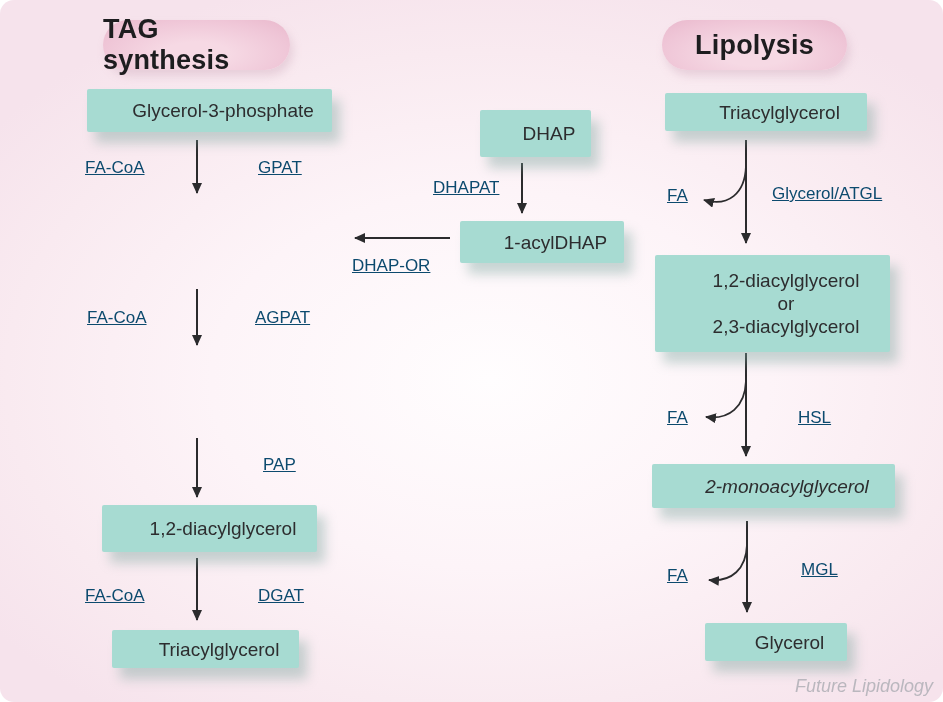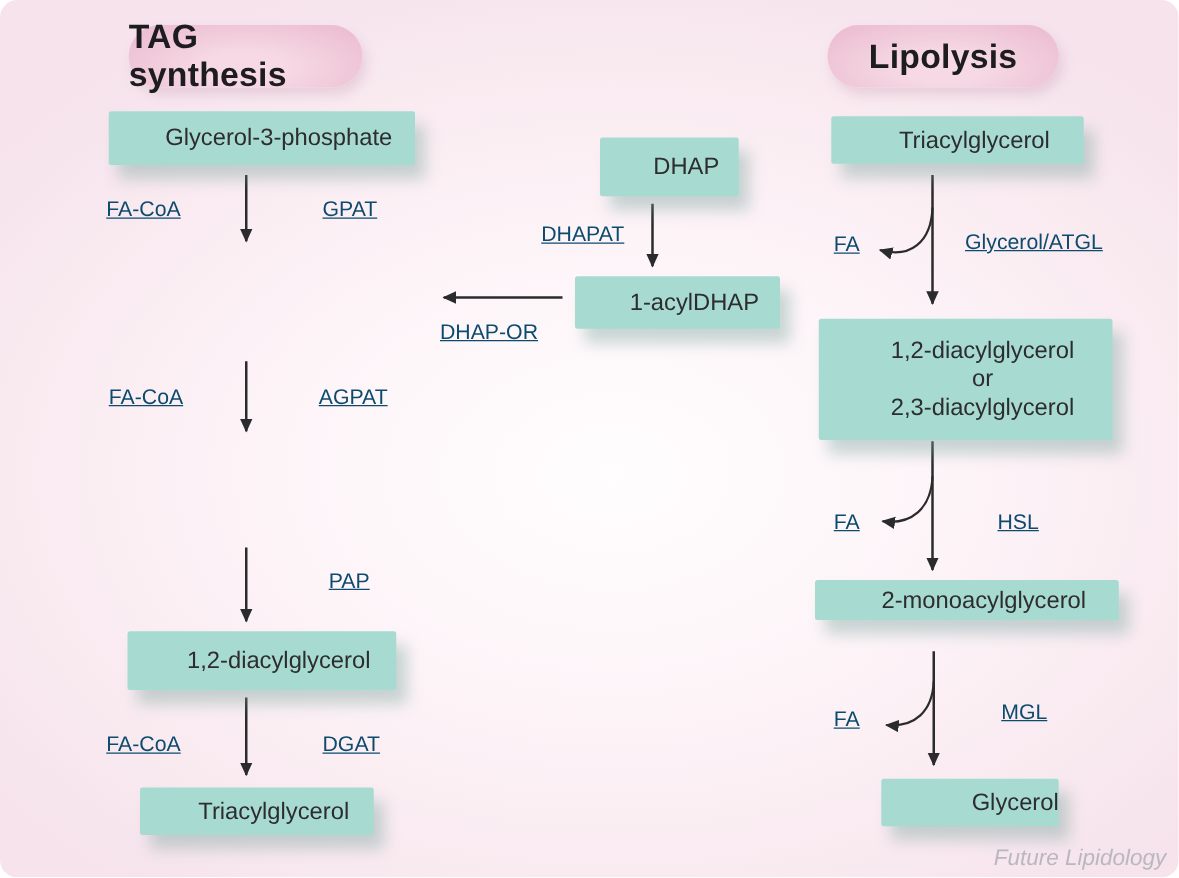--- a/index.html
+++ b/index.html
@@ -150,25 +150,25 @@
 
   <div class="node" style="left:655px; top:255px; width:208px; height:97px;">
     <span>1,2-diacylglycerol</span>
     <span>or</span>
     <span>2,3-diacylglycerol</span>
   </div>
 
   <div class="rlabel" style="left:667px; top:408px;">FA</div>
   <div class="rlabel" style="left:798px; top:408px;">HSL</div>
 
-  <div class="node" style="left:652px; top:464px; width:216px; height:32px;">
+  <div class="node" style="left:652px; top:464px; width:216px; height:44px;font-style:italic;">
     <span>2-monoacylglycerol</span>
   </div>
 
   <div class="rlabel" style="left:667px; top:566px;">FA</div>
   <div class="rlabel" style="left:801px; top:560px;">MGL</div>
 
-  <div class="node" style="left:705px; top:623px; width:115px; height:38px;align-items:flex-end;">
+  <div class="node" style="left:705px; top:623px; width:115px; height:38px;">
     <span>Glycerol</span>
   </div>
 
   <div id="watermark">Future Lipidology</div>
 </div>
 
 </body></html>

